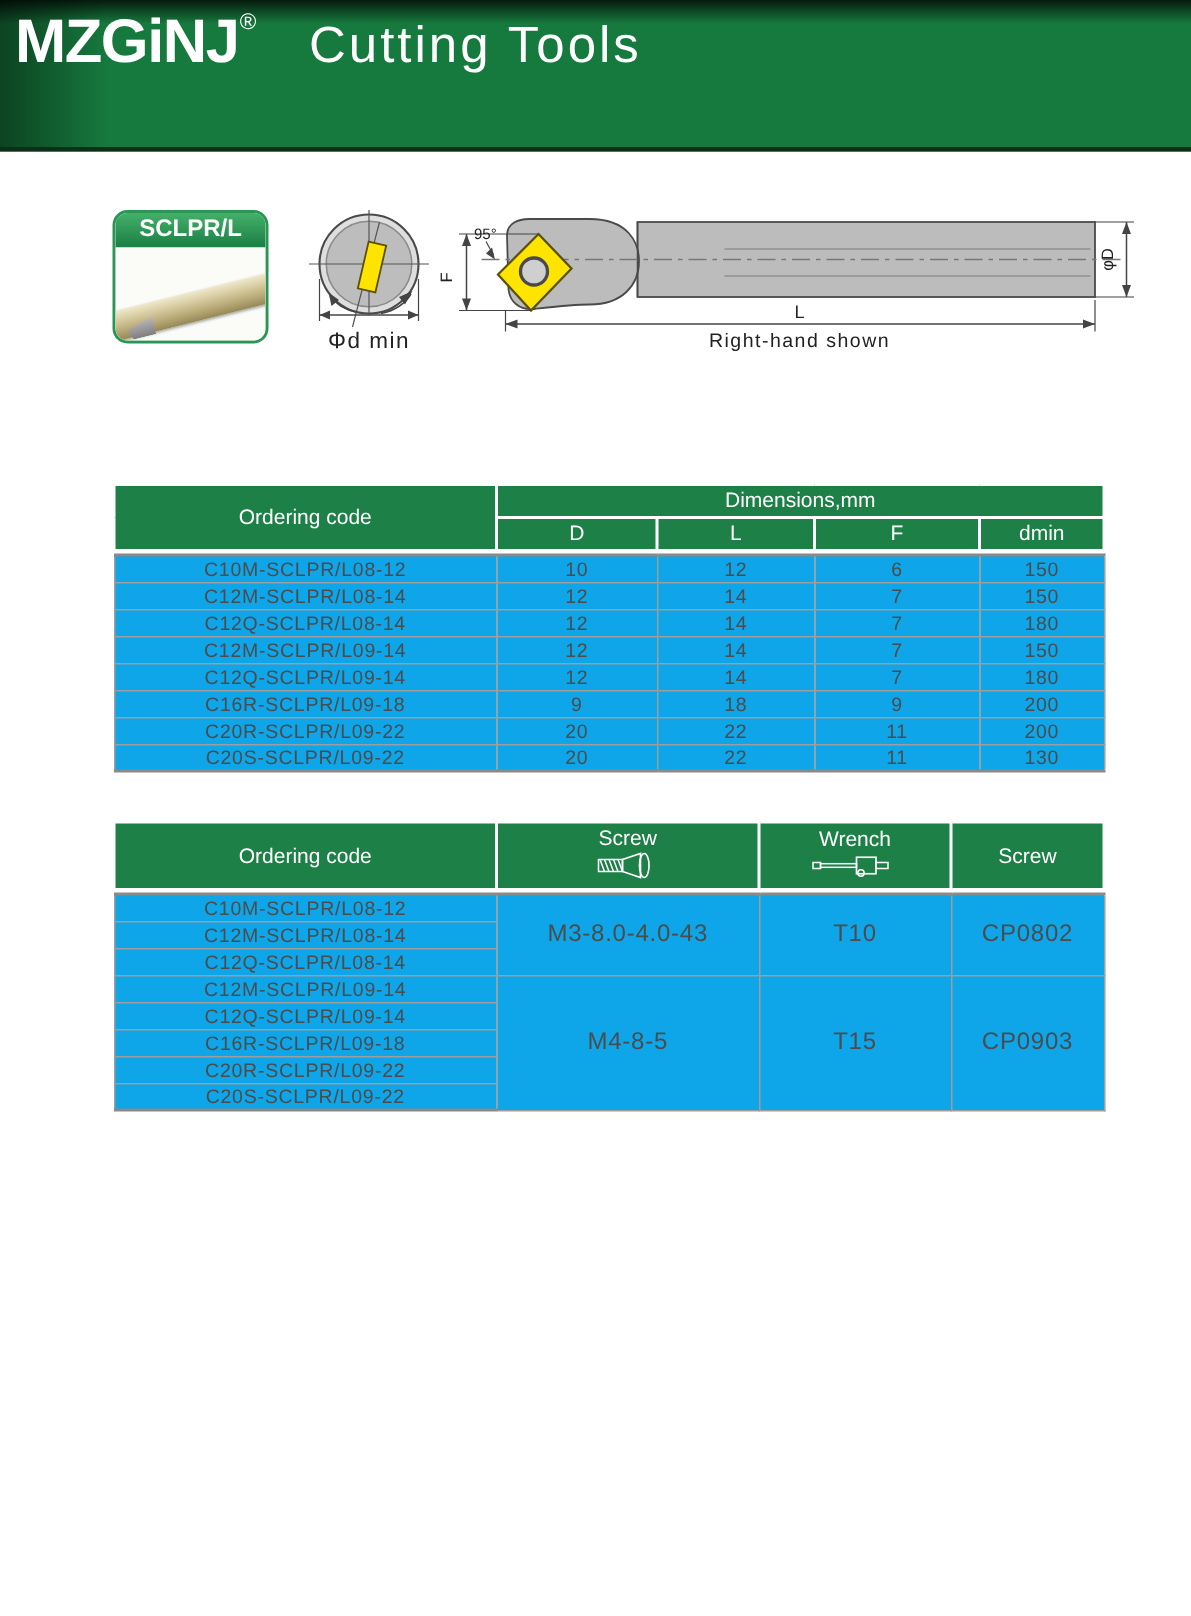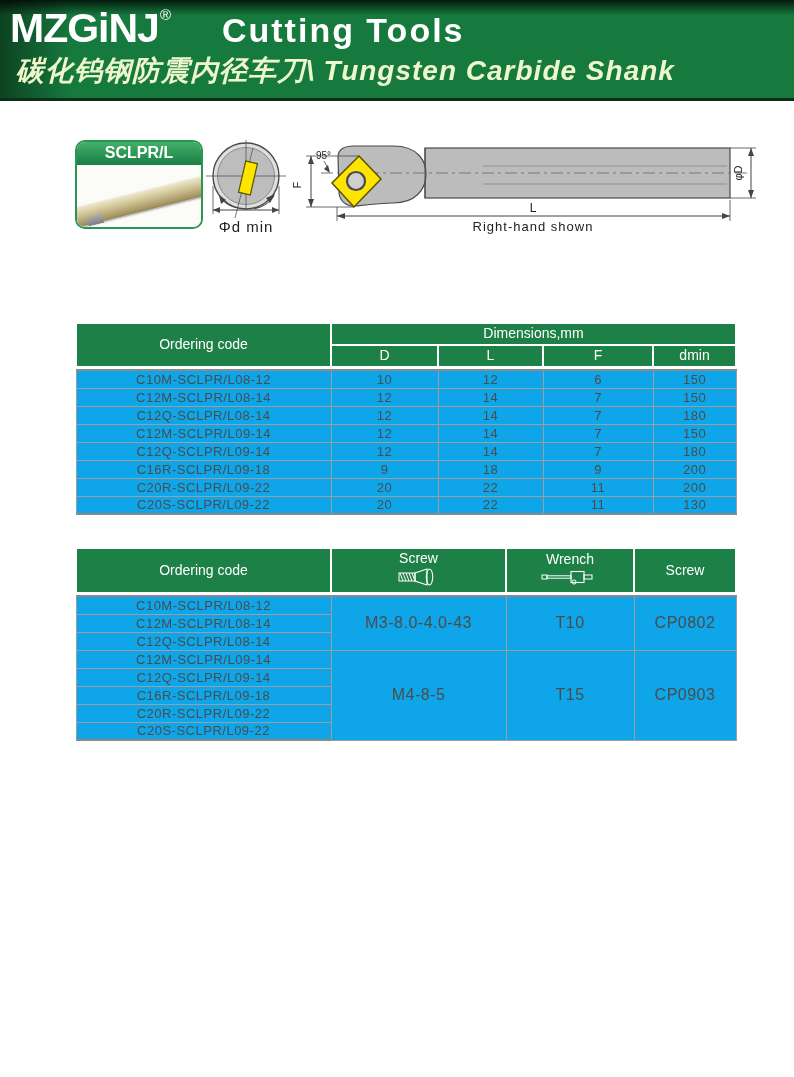--- a/index.html
+++ b/index.html
@@ -15,29 +15,29 @@
     background:
       linear-gradient(180deg, rgba(0,0,0,0.78) 0%, rgba(0,0,0,0) 16%),
       linear-gradient(90deg, rgba(0,0,0,0.45) 0%, rgba(0,0,0,0) 9%),
       #16793d;
     border-bottom:3px solid #0c2f18;
     color:#fff;
   }
   .banner-line1 { display:flex; align-items:baseline; padding:7px 0 0 10px; }
   .brand { font-size:41px; font-weight:800; letter-spacing:-1px; line-height:1; }
   .brand sup { font-size:15px; font-weight:400; vertical-align:22px; margin-left:1px; }
-  .banner-title { font-size:34px; font-weight:700; letter-spacing:2px; margin-left:52px; line-height:1; }
+  .banner-title { font-size:34px; font-weight:400; letter-spacing:2px; margin-left:36px; line-height:1; }
   .banner-line2 {
     padding:3px 0 0 16px; font-size:28px; font-style:italic; font-weight:600;
     letter-spacing:1px; color:#eef7cb; white-space:nowrap;
   }
 
   
   .product-card {
-    position:absolute; left:75px; top:140px; width:128px; height:89px;
+    position:absolute; left:75px; top:140px; width:104px; height:89px;
     border:2px solid #2a9655; border-radius:10px; overflow:hidden; background:#fdfdfb;
   }
   .card-head {
     height:23px; background:linear-gradient(180deg,#43b069,#1d8046);
     color:#fff; font-weight:700; font-size:16px; text-align:center; line-height:22px;
     border-bottom:1px solid #1d8046;
   }
   .card-photo { position:relative; height:62px; background:#fbfbf7; overflow:hidden; }
   .photo-bar {
     position:absolute; left:-14px; top:26px; width:160px; height:20px;
@@ -82,21 +82,20 @@
 </head>
 <body>
 
 <div class="page">
 
   <header class="banner">
     <div class="banner-line1">
       <span class="brand"><span>MZGiNJ</span><sup>®</sup></span>
       <span class="banner-title">Cutting Tools</span>
     </div>
-    <div class="banner-line2">碳化钨钢防震内径车刀\ Tungsten Carbide Shank</div>
   </header>
 
   <div class="product-card">
     <div class="card-head">SCLPR/L</div>
     <div class="card-photo">
       <div class="photo-bar"></div>
       <div class="photo-tip"></div>
     </div>
   </div>
 

